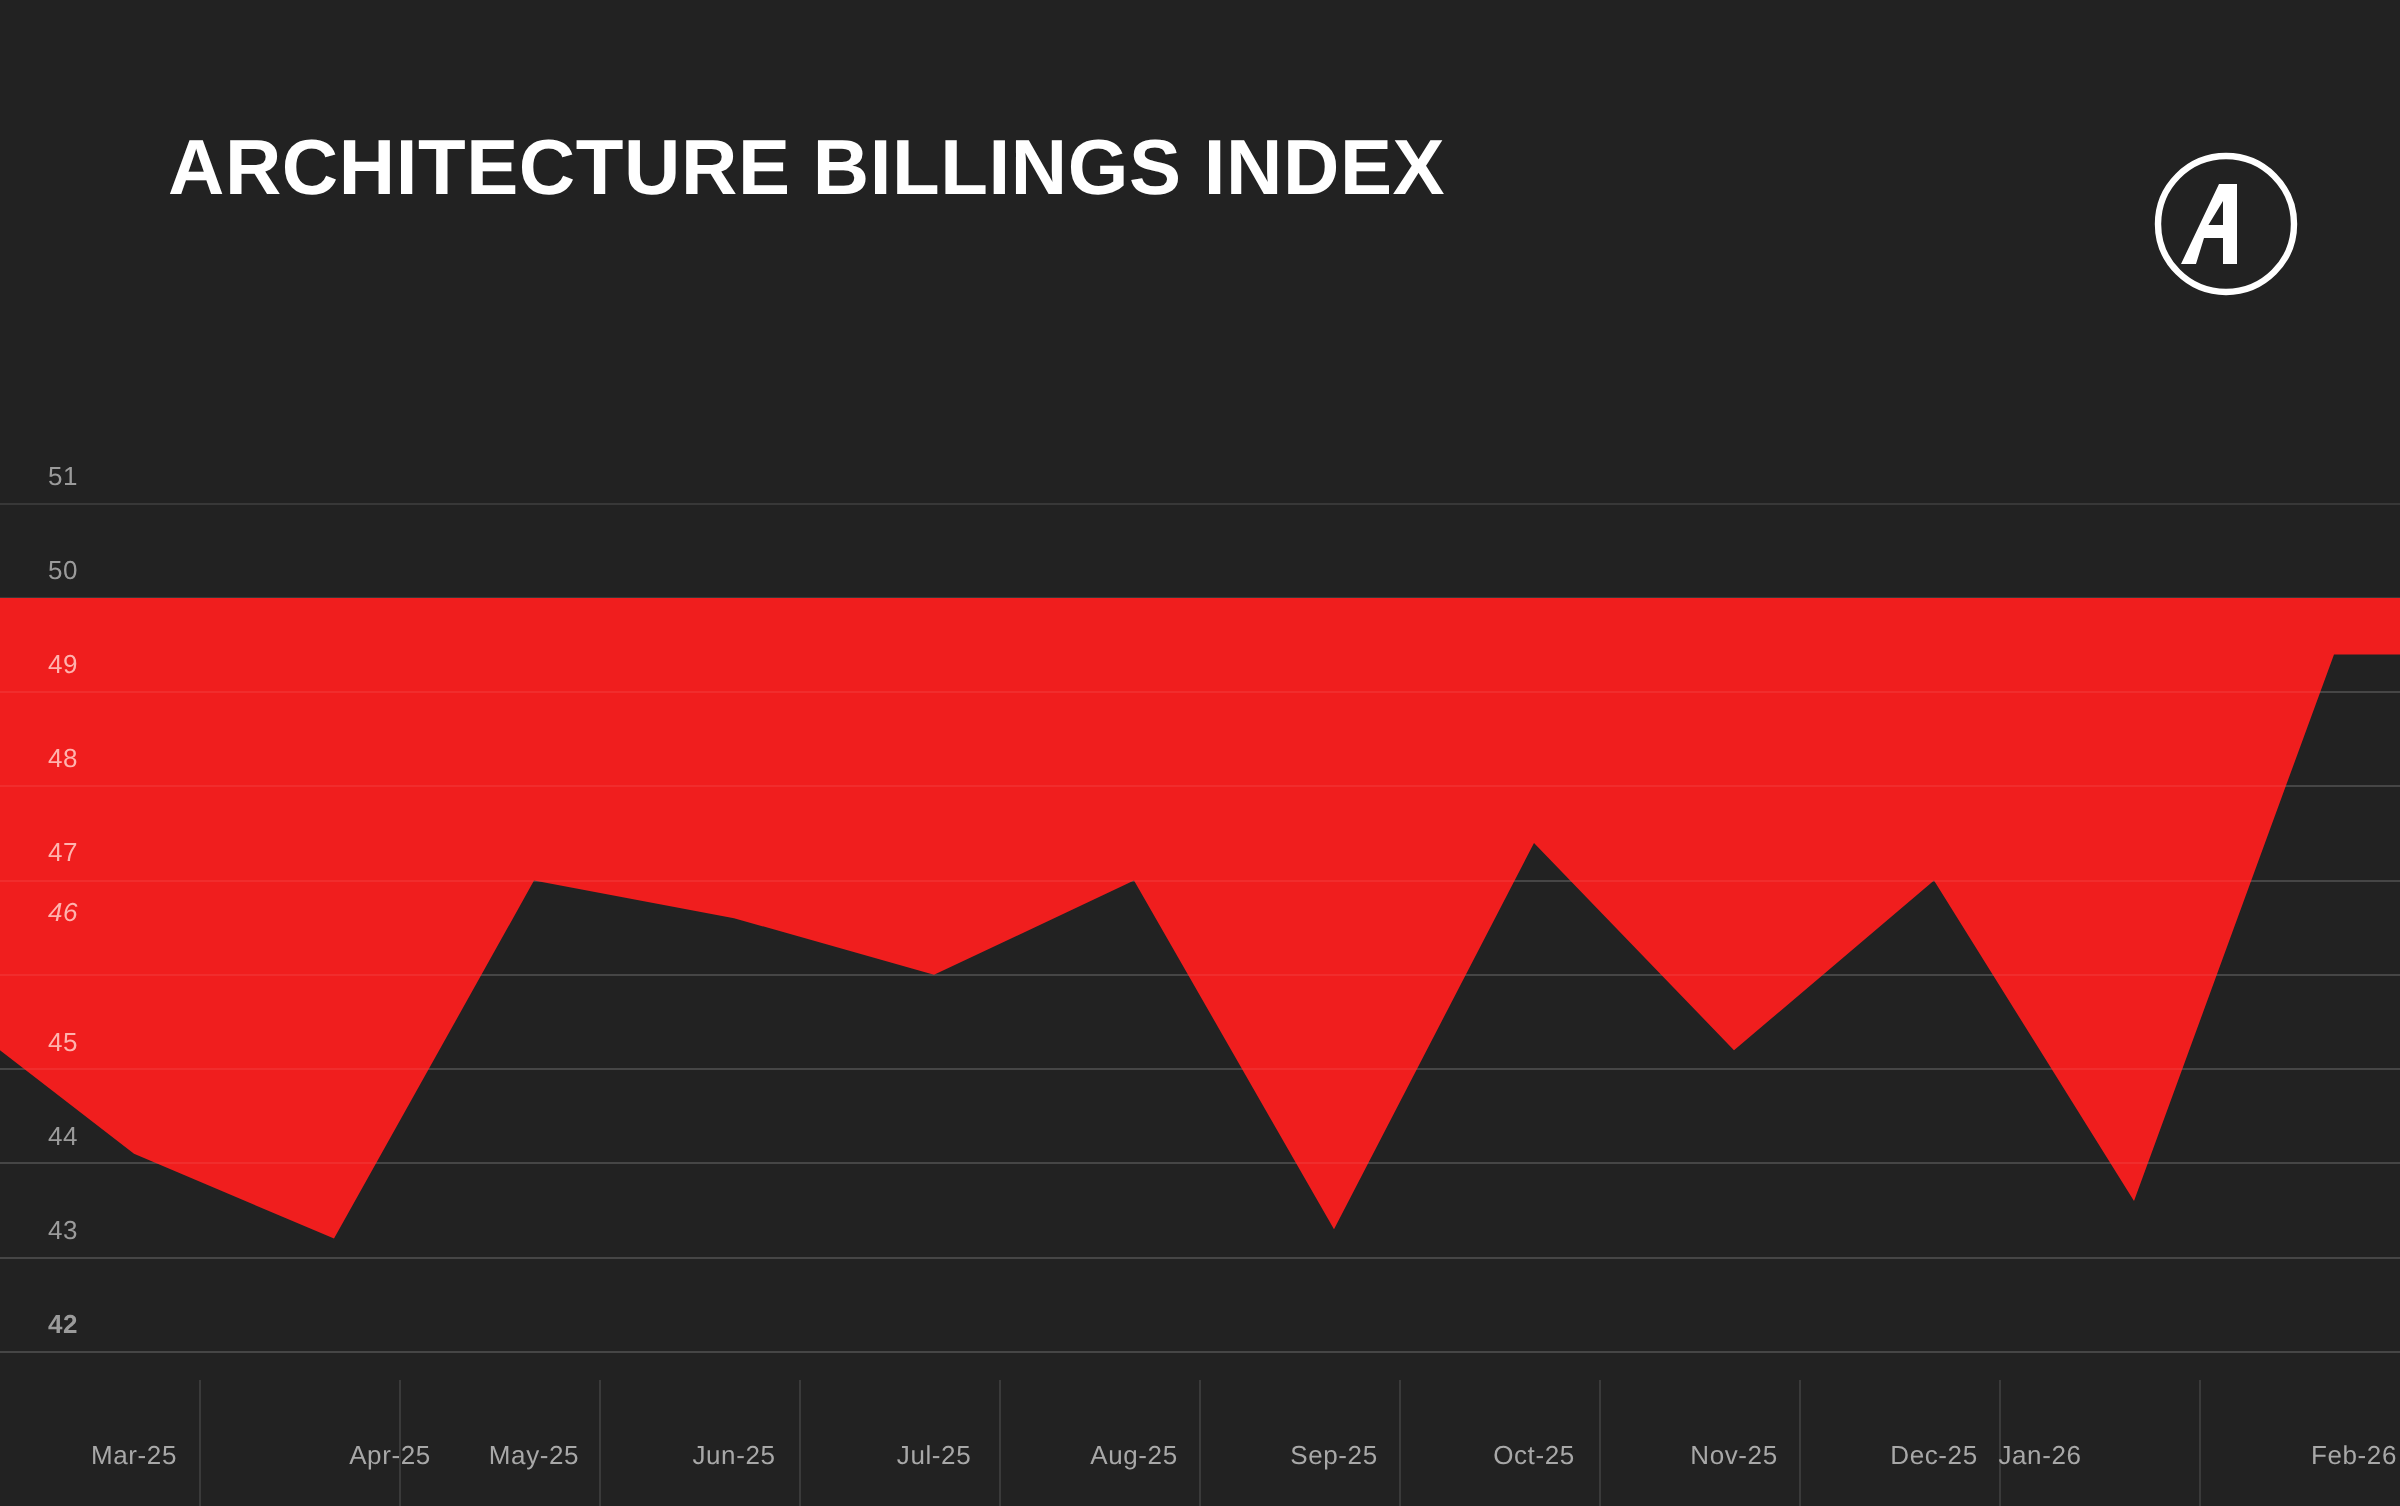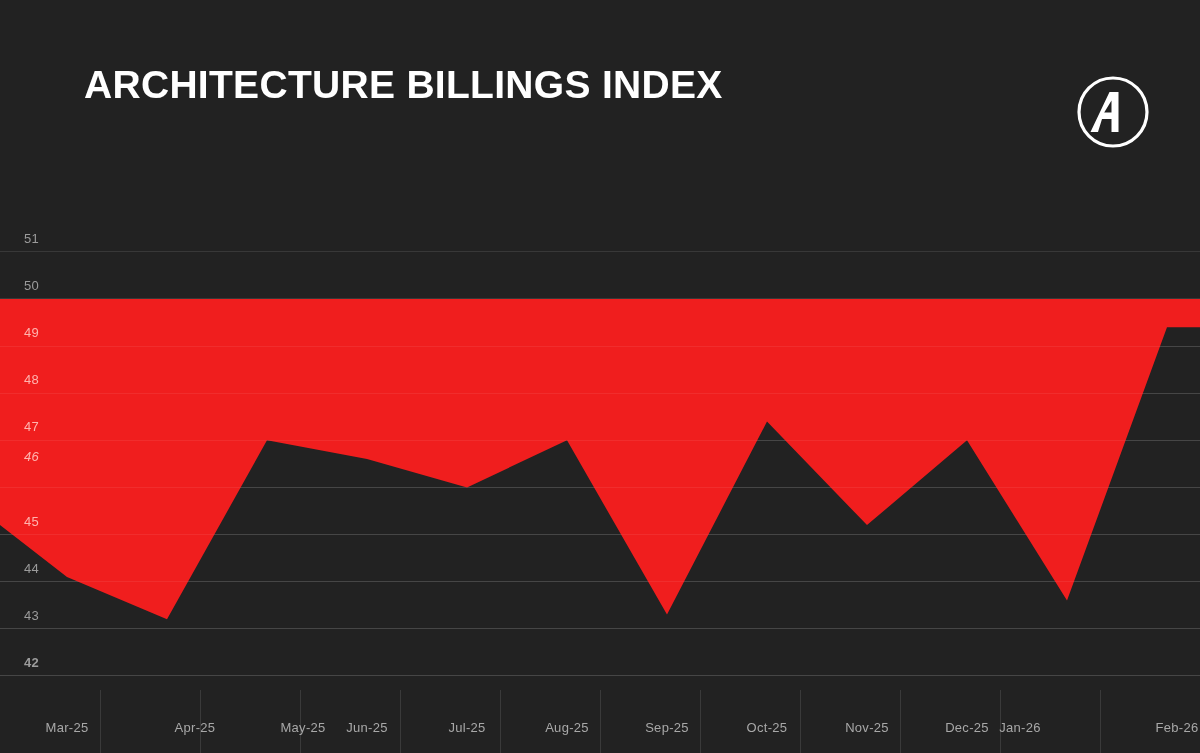--- a/index.html
+++ b/index.html
@@ -104,21 +104,21 @@
         <div class="ylabel onred" style="left: 24px; top: 456px; font-style: italic;">46</div>
         <div class="ylabel onred" style="left: 24px; top: 426.299px;">47</div>
         <div class="ylabel onred" style="left: 24px; top: 379.186px;">48</div>
         <div class="ylabel onred" style="left: 24px; top: 332.072px;">49</div>
         <div class="ylabel dark" style="left: 24px; top: 284.959px;">50</div>
         <div class="ylabel dark" style="left: 24px; top: 237.845px;">51</div>
       </div>
     <div id="xlabels">
         <div class="xlabel" style="left: 67px;">Mar-25</div>
         <div class="xlabel" style="left: 167px; margin-left: 28px;">Apr-25</div>
-        <div class="xlabel" style="left: 267px; margin-left: 36px;">May-25</div>
+        <div class="xlabel" style="left: 267px;">May-25</div>
         <div class="xlabel" style="left: 367px;">Jun-25</div>
         <div class="xlabel" style="left: 467px;">Jul-25</div>
         <div class="xlabel" style="left: 567px;">Aug-25</div>
         <div class="xlabel" style="left: 667px;">Sep-25</div>
         <div class="xlabel" style="left: 767px;">Oct-25</div>
         <div class="xlabel" style="left: 867px;">Nov-25</div>
         <div class="xlabel" style="left: 967px;">Dec-25</div>
         <div class="xlabel" style="left: 1020px;">Jan-26</div>
         <div class="xlabel" style="left: 1167px; padding-left: 20px;">Feb-26</div>
       </div>

